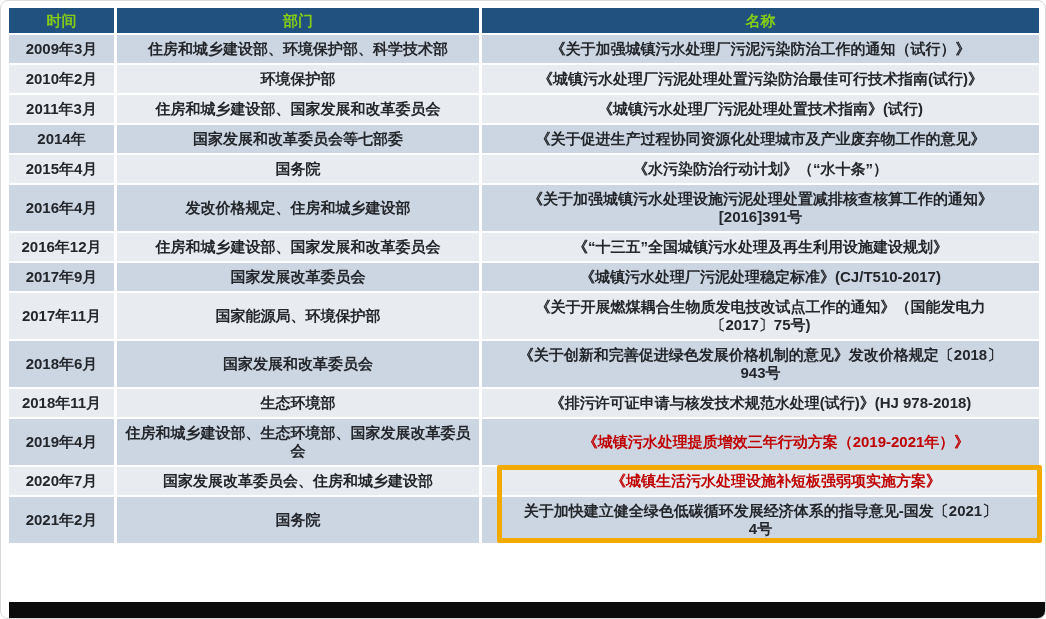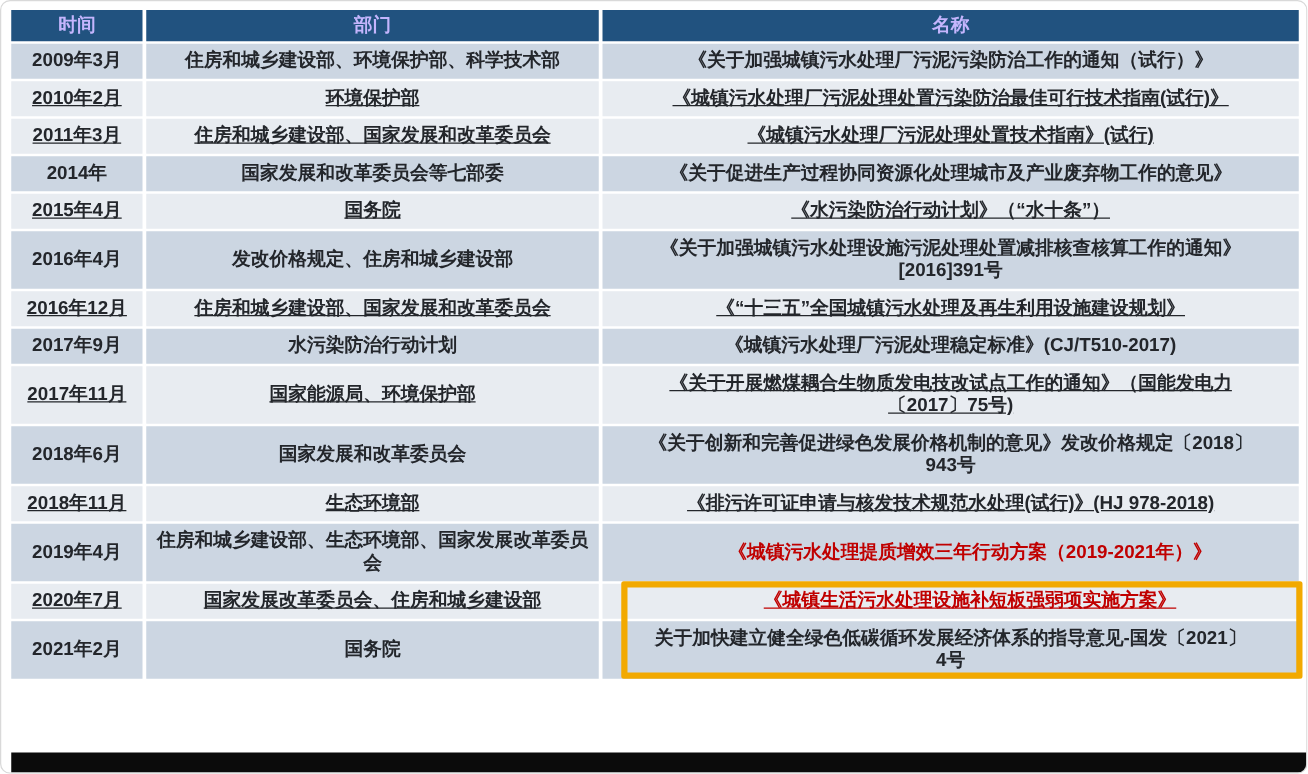--- a/index.html
+++ b/index.html
@@ -22,36 +22,36 @@
     table-layout:fixed;
     border-collapse:separate;
     border-spacing:3px 2px;
     background:#ffffff;
   }
   col.c-time{width:105px;}
   col.c-dept{width:362px;}
   col.c-name{width:557px;}
   th{
     background:var(--header_bg,#21527f);
-    color:#c4b5fd;
+    color:#84cc16;
     font-size:15px;font-weight:700;
     padding:4px 2px;line-height:17px;
     text-align:center;
   }
   td{
     font-size:15px;font-weight:700;
     color:var(--text,#23262b);
     line-height:18px;
     padding:5px 4px;
     text-align:center;
     vertical-align:middle;
     word-break:break-all;
   }
   tr.dark td{background:var(--row_dark,#ccd6e2);}
-  tr.light td{background:var(--row_light,#e8ecf1);text-decoration:underline;}
+  tr.light td{background:var(--row_light,#e8ecf1);}
   td .note{color:var(--note_text,#2a55a2);}
   tr.highlight td.name-cell{color:var(--highlight_text,#c00000);padding-left:35px;}
   .hl-box{
     position:absolute;
     border:5px solid var(--highlight_border,#f2a900);
     border-radius:2px;
     pointer-events:none;
     box-sizing:border-box;
   }
   .bottom-bar{
@@ -124,21 +124,21 @@
   </tr>
         <tr class="light">
     <td class="time-cell">2016年12月</td>
     <td class="dept-cell">住房和城乡建设部、国家发展和改革委员会</td>
     <td class="name-cell">
             <div>《“十三五”全国城镇污水处理及再生利用设施建设规划》</div>
           </td>
   </tr>
         <tr class="dark">
     <td class="time-cell">2017年9月</td>
-    <td class="dept-cell">水污染防治行动计划</td>
+    <td class="dept-cell">国家发展改革委员会</td>
     <td class="name-cell">
             <div>《城镇污水处理厂污泥处理稳定标准》(CJ/T510-2017)</div>
           </td>
   </tr>
         <tr class="light">
     <td class="time-cell">2017年11月</td>
     <td class="dept-cell">国家能源局、环境保护部</td>
     <td class="name-cell">
             <div>《关于开展燃煤耦合生物质发电技改试点工作的通知》（国能发电力</div>
             <div>〔2017〕75号)</div>

